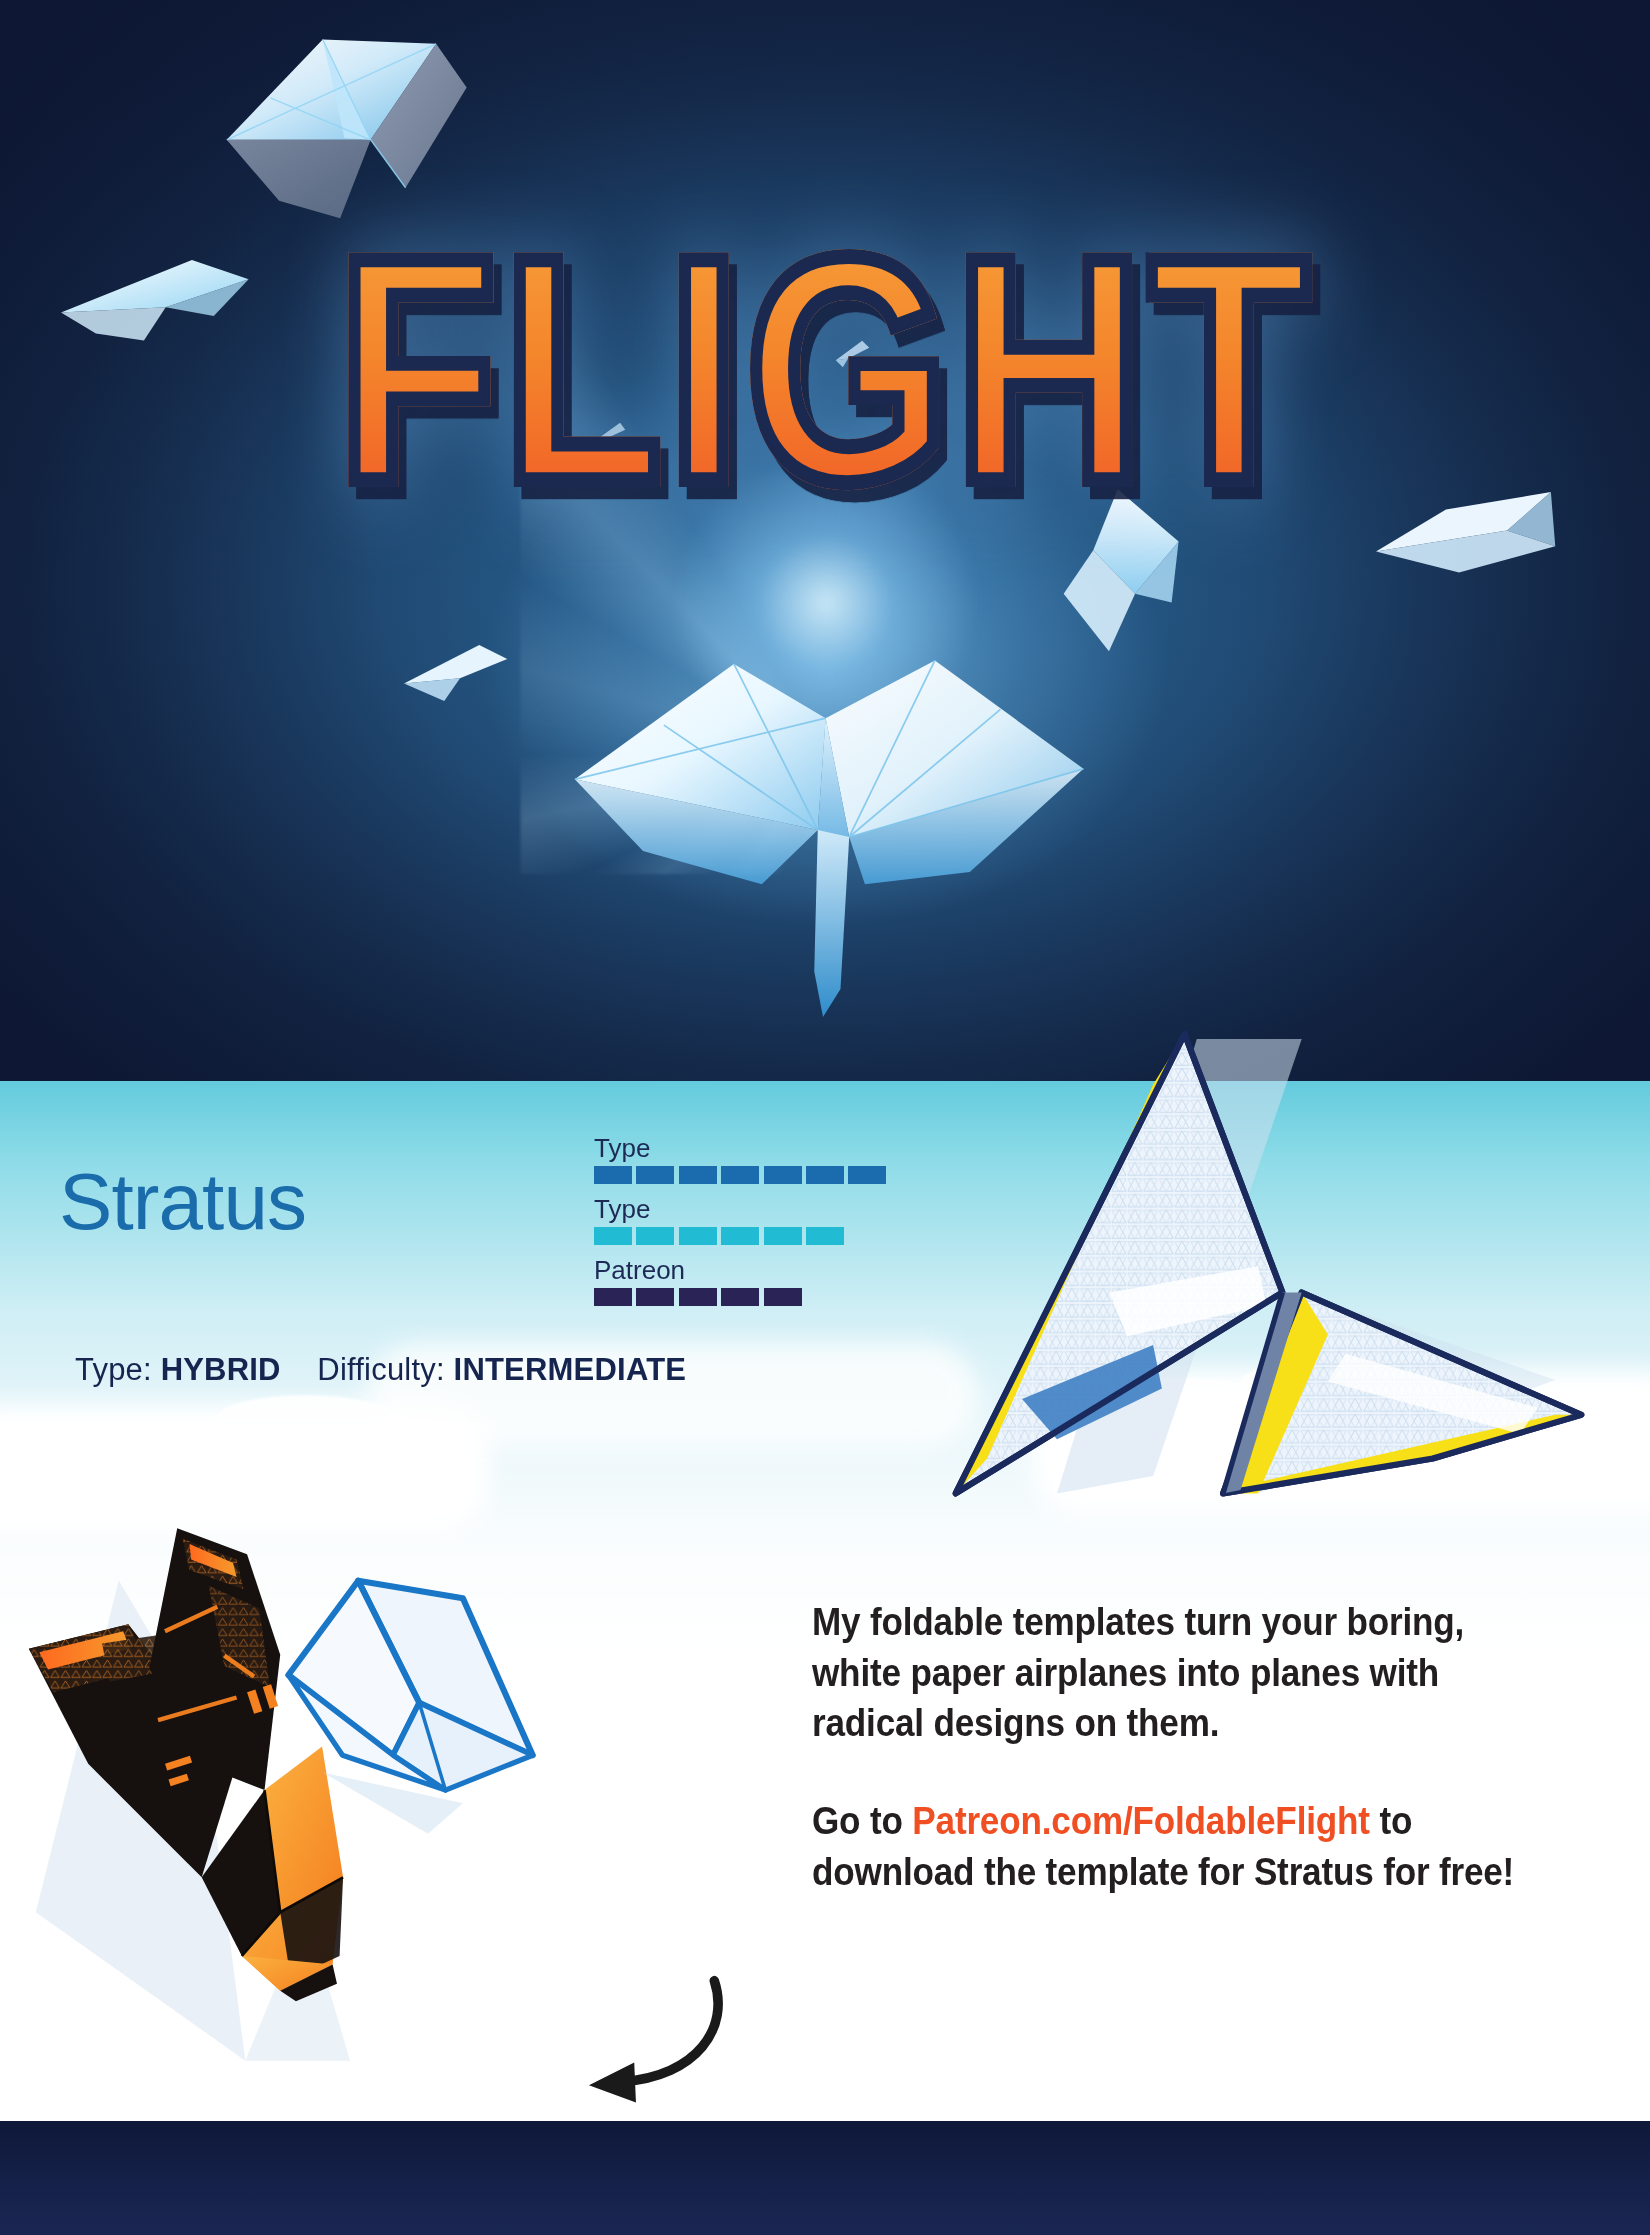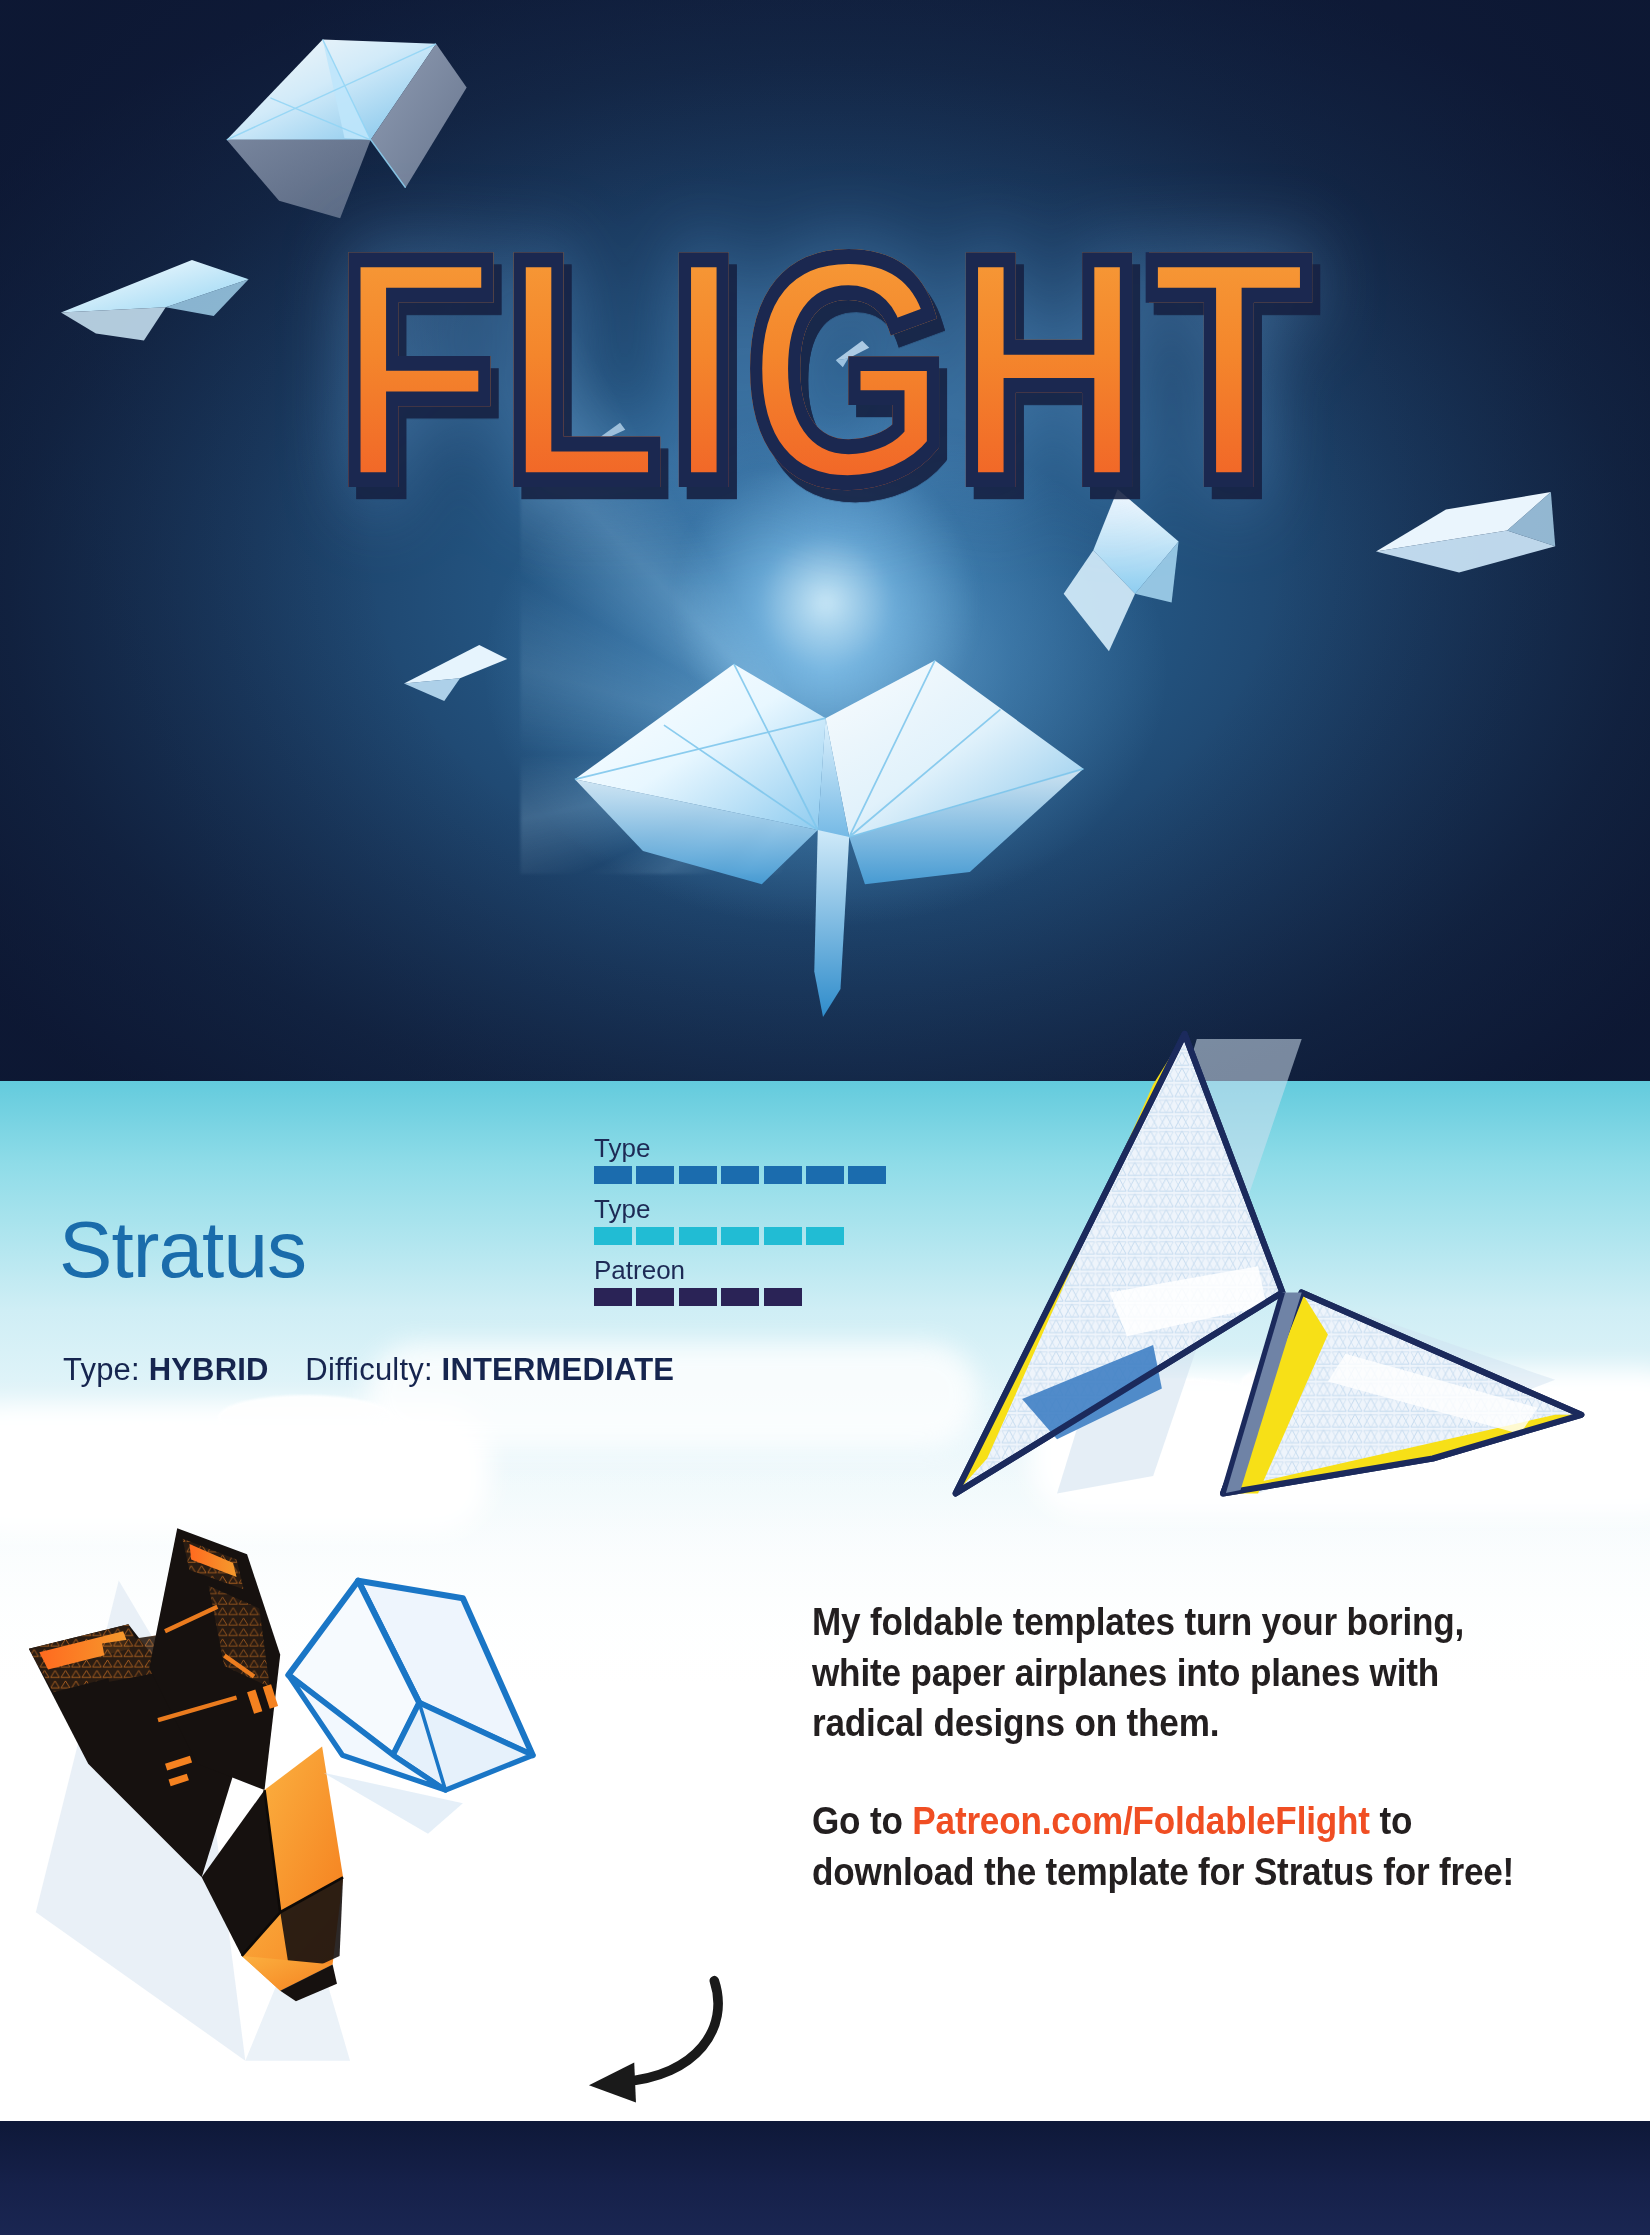--- a/index.html
+++ b/index.html
@@ -51,23 +51,23 @@
   .op svg{display:block;overflow:visible;}
 
   
   .sky{position:absolute;left:0;top:1081px;width:1651px;height:1039px;overflow:hidden;
        background:linear-gradient(180deg,#63cbdd 0%,#8fdce8 8%,#cfeef5 22%,#eaf7fb 34%,#f8fcfd 46%,#ffffff 58%,#ffffff 100%);}
   .cloud{position:absolute;border-radius:50%;background:#ffffff;opacity:.9;filter:blur(0.9px);}
   .cloudbank{position:absolute;background:#ffffff;filter:blur(12.2px);border-radius:52px;}
   .haze{position:absolute;left:0;width:1651px;background:linear-gradient(180deg,rgba(255,255,255,0),rgba(255,255,255,.97));}
 
   
-  .name{position:absolute;left:59px;top:1210px;font-size:80px;font-weight:400;
+  .name{position:absolute;left:59px;top:1162px;font-size:80px;font-weight:400;
         color:#1a6cab;letter-spacing:-0.9px;line-height:1;}
-  .typeline{position:absolute;left:63px;top:1352px;font-size:31px;color:#16254f;letter-spacing:0.2px;white-space:nowrap;text-align:right;}
+  .typeline{position:absolute;left:75px;top:1352px;font-size:31px;color:#16254f;letter-spacing:0.2px;white-space:nowrap;text-align:right;}
   .typeline b{font-weight:700;}
   .typeline .gap{display:inline-block;width:19px;}
 
   .stats{position:absolute;left:594px;top:1134px;}
   .stat{margin-bottom:10.5px;}
   .stat-label{font-size:26px;color:#1d2a55;line-height:1.1;margin-bottom:3.5px;font-weight:400;}
   .pips{display:flex;gap:4.4px;}
   .pip{width:38px;height:18.3px;}
 
   

